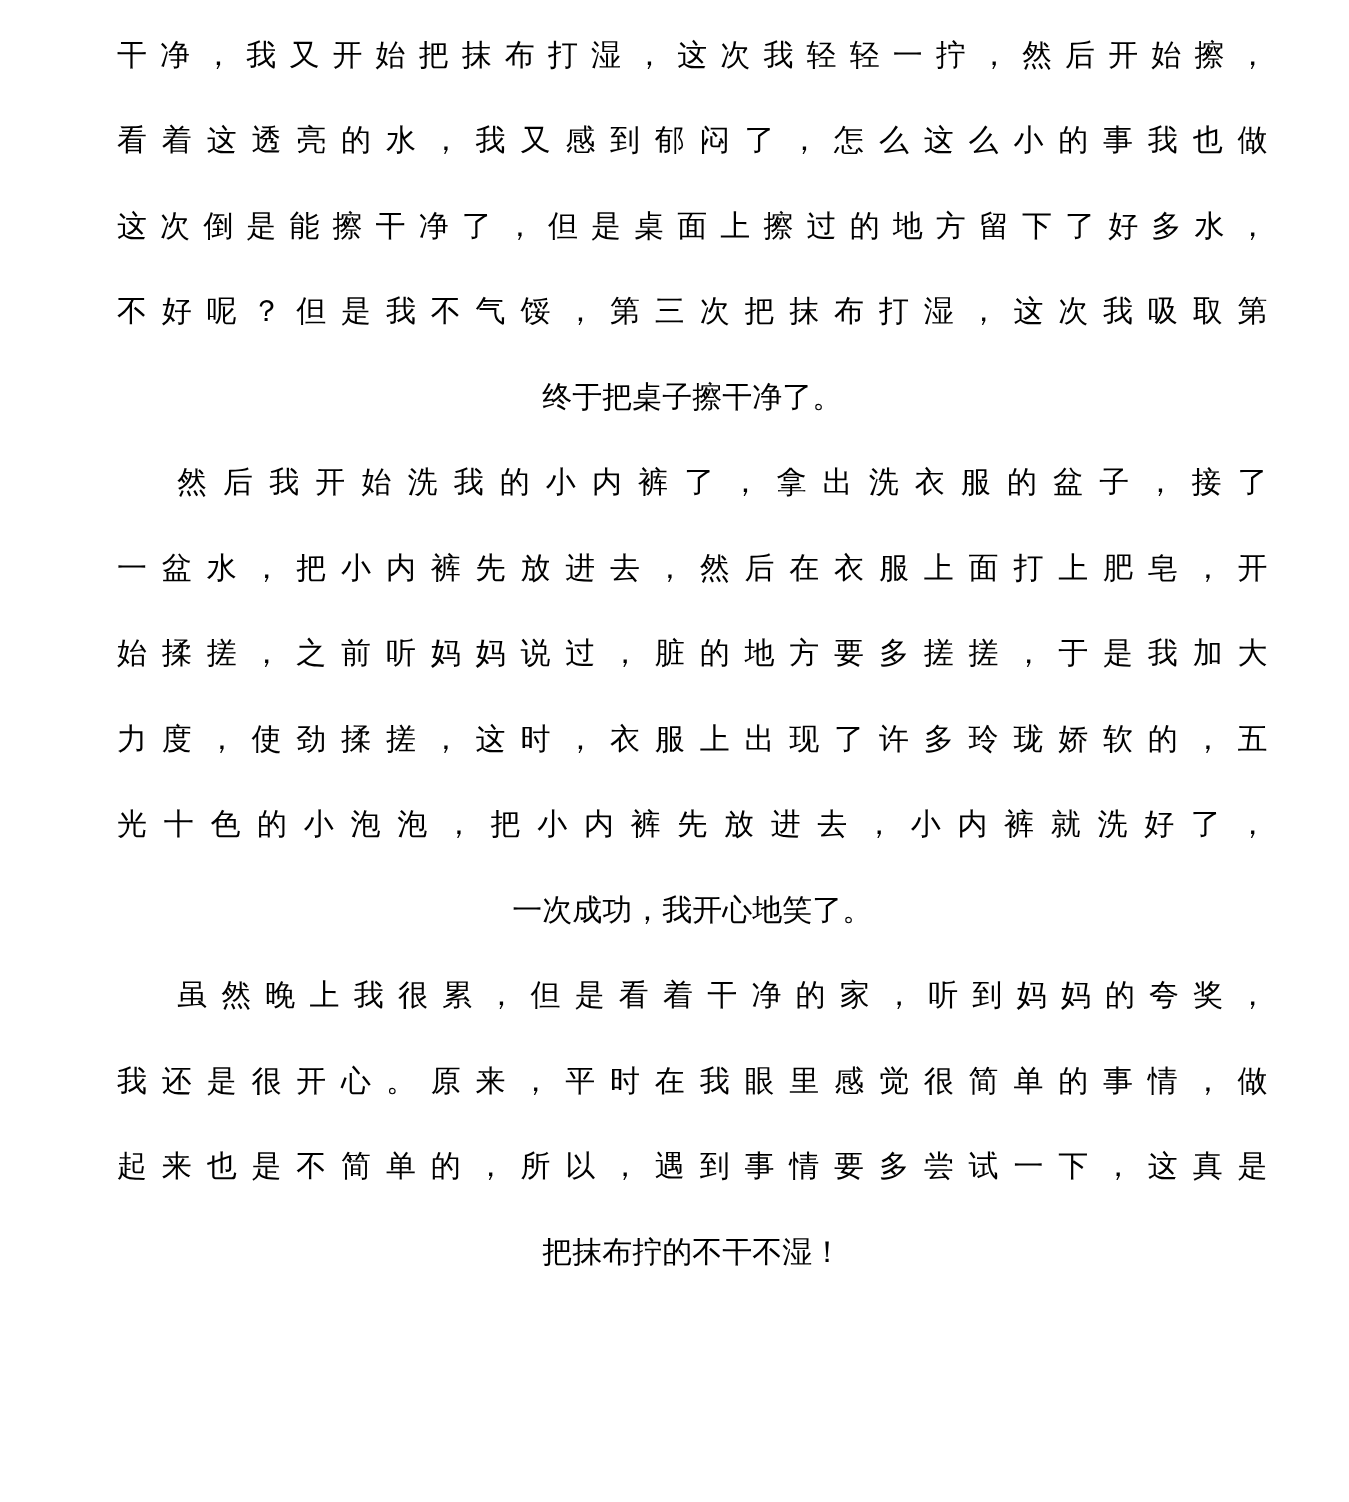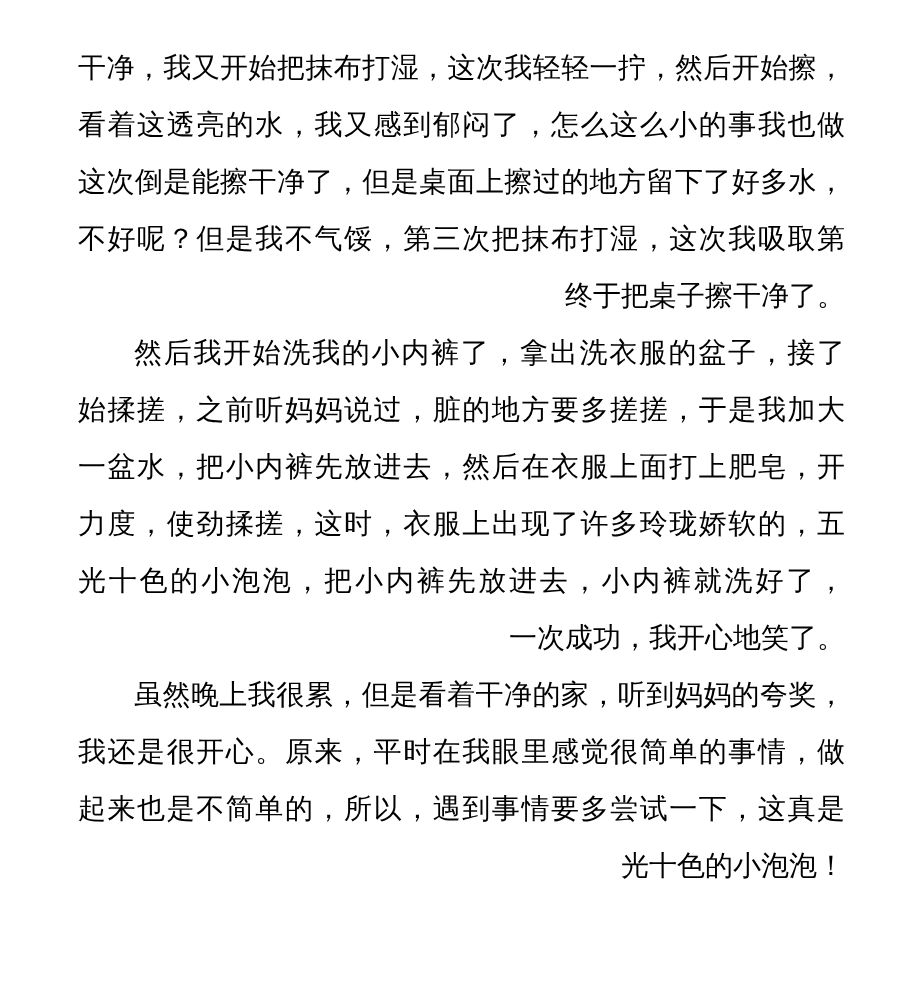--- a/index.html
+++ b/index.html
@@ -18,29 +18,29 @@
     position: absolute;
     left: 0;
     top: 0;
     width: 899px;
     height: 1001px;
     background: #ffffff;
   }
   .essay-body {
     position: absolute;
     left: 78px;
-    top: 39px;
+    top: 9px;
     width: 767px;
     color: #000000;
-    font-size: 28px;
+    font-size: 20px;
     line-height: 57px;
   }
   .line {
     height: 57px;
-    text-align: right;
+    text-align: center;
   }
   
   .line.fill {
     text-align: justify;
     text-align-last: justify;
     text-justify: inter-character;
   }
   
   .line.indent {
     text-indent: 2em;
@@ -50,23 +50,23 @@
 <body>
 
 <div class="page">
   <div class="essay-body" style="color: rgb(0, 0, 0);">
       <div class="line fill">干净，我又开始把抹布打湿，这次我轻轻一拧，然后开始擦，</div>
       <div class="line fill">看着这透亮的水，我又感到郁闷了，怎么这么小的事我也做</div>
       <div class="line fill">这次倒是能擦干净了，但是桌面上擦过的地方留下了好多水，</div>
       <div class="line fill">不好呢？但是我不气馁，第三次把抹布打湿，这次我吸取第</div>
       <div class="line">终于把桌子擦干净了。</div>
       <div class="line fill indent">然后我开始洗我的小内裤了，拿出洗衣服的盆子，接了</div>
+      <div class="line fill">一盆水，把小内裤先放进去，然后在衣服上面打上肥皂，开</div>
       <div class="line fill">始揉搓，之前听妈妈说过，脏的地方要多搓搓，于是我加大</div>
-      <div class="line fill">一盆水，把小内裤先放进去，然后在衣服上面打上肥皂，开</div>
       <div class="line fill">力度，使劲揉搓，这时，衣服上出现了许多玲珑娇软的，五</div>
       <div class="line fill">光十色的小泡泡，把小内裤先放进去，小内裤就洗好了，</div>
       <div class="line">一次成功，我开心地笑了。</div>
       <div class="line fill indent">虽然晚上我很累，但是看着干净的家，听到妈妈的夸奖，</div>
       <div class="line fill">我还是很开心。原来，平时在我眼里感觉很简单的事情，做</div>
       <div class="line fill">起来也是不简单的，所以，遇到事情要多尝试一下，这真是</div>
-      <div class="line">光十色的小泡泡！</div>
+      <div class="line">把抹布拧的不干不湿！</div>
     </div>
 </div>
 
 </body></html>

